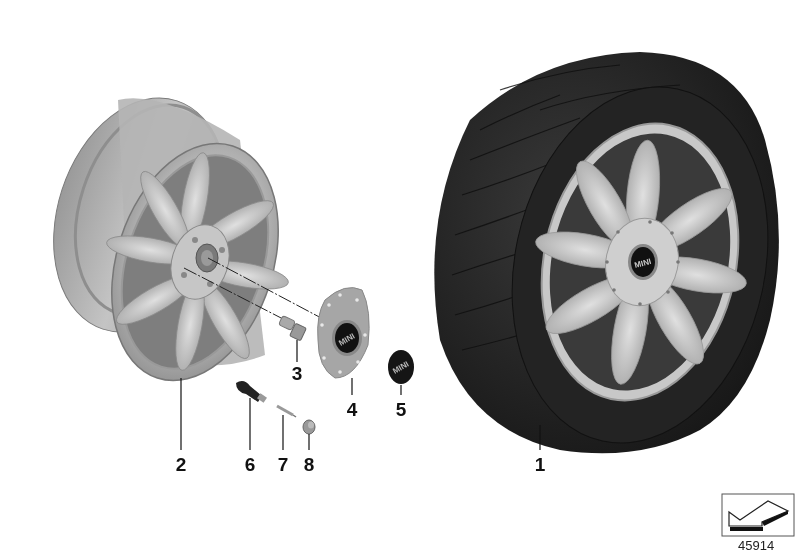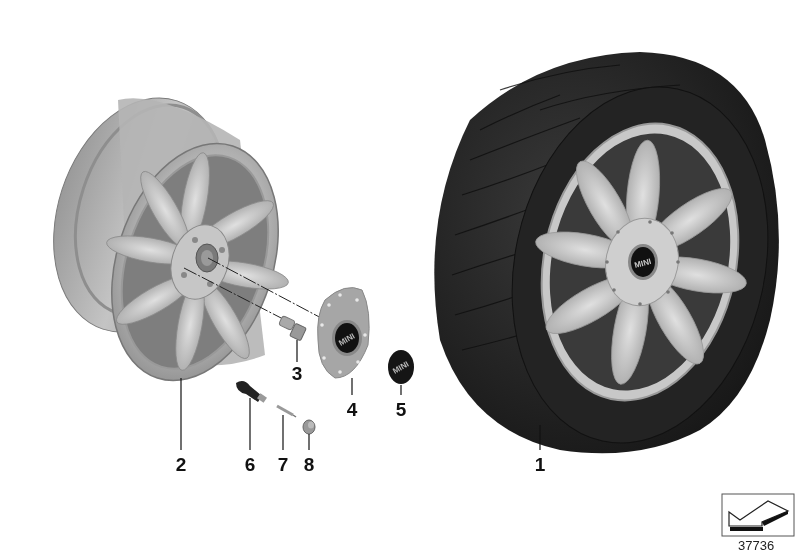--- a/index.html
+++ b/index.html
@@ -183,13 +183,13 @@
 
 <div class="callout" style="left:540px; top:455px;">1</div>
 <div class="callout" style="left:181px; top:455px;">2</div>
 <div class="callout" style="left:297px; top:364px;">3</div>
 <div class="callout" style="left:352px; top:400px;">4</div>
 <div class="callout" style="left:401px; top:400px;">5</div>
 <div class="callout" style="left:250px; top:455px;">6</div>
 <div class="callout" style="left:283px; top:455px;">7</div>
 <div class="callout" style="left:309px; top:455px;">8</div>
 
-<div class="ref-number">37736</div>
+<div class="ref-number">45914</div>
 
 </body></html>

